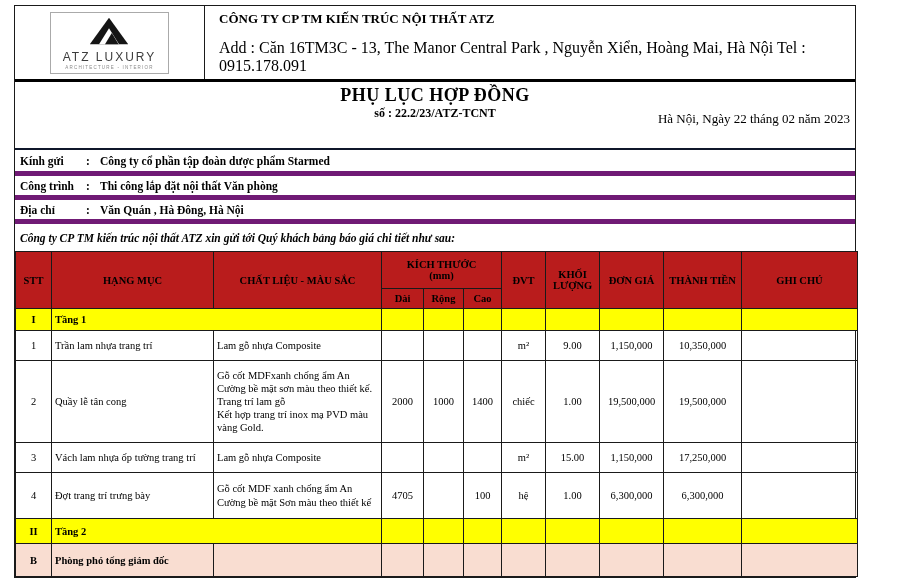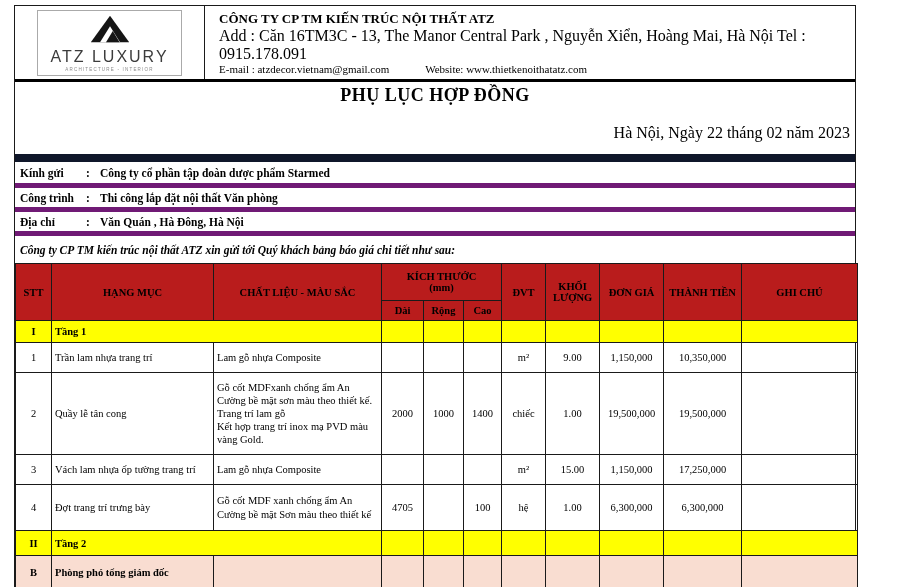--- a/index.html
+++ b/index.html
@@ -4,34 +4,34 @@
 <style>
   * { margin:0; padding:0; box-sizing:border-box; }
   html,body { width:900px; height:587px; background:#ffffff; overflow:hidden;
     font-family:"Liberation Serif","DejaVu Serif",serif; color:#000; }
   .frame { position:absolute; left:14px; top:5px; width:842px; border:1.5px solid #1a1a1a; background:#fff; }
 
   
   .hdr { display:flex; height:73px; }
   .hdr-logo-cell { width:190px; border-right:1px solid #1a1a1a; display:flex; align-items:center; justify-content:center; }
   .logo-box { border:1px solid #aaa; padding:4px 12px 3px; text-align:center; font-family:"Liberation Sans","DejaVu Sans",sans-serif; }
-  .logo-name { font-size:16px; letter-spacing:2px; color:#3c3c3c; margin-top:1px; }
+  .logo-name { font-size:12px; letter-spacing:2px; color:#3c3c3c; margin-top:1px; }
   .logo-tag { font-size:4.5px; letter-spacing:1.2px; color:#8a8a8a; margin-top:1px; }
   .hdr-info { flex:1; padding:5px 6px 4px 14px; display:flex; flex-direction:column; justify-content:space-between; }
   .co-name { font-size:13px; font-weight:bold; }
   .co-line { font-size:16px; }
   .co-line2 { font-size:11px; display:flex; gap:36px; }
 
   .sep-thick { height:3px; background:#000; }
 
   
-  .title-block { height:80px; border-bottom:8px solid #0f172a; position:relative; text-align:center; padding-top:3px; }
+  .title-block { height:68px; border-bottom:2px solid #0f172a; position:relative; text-align:center; padding-top:3px; }
   .doc-title { font-size:18px; font-weight:bold; letter-spacing:.5px; }
   .doc-number { font-size:12px; font-weight:bold; }
-  .doc-date { position:absolute; right:5px; bottom:12px; font-size:16px;margin-top:16px; }
+  .doc-date { position:absolute; right:5px; bottom:21px; font-size:13px;margin-top:16px; }
 
   
   .info-row { height:24px; border-bottom:5px solid #701a75; display:flex; align-items:center; font-size:11.5px; font-weight:bold; padding-left:5px; }
   .info-row.first { height:26px; }
   .info-label { width:66px; }
   .info-colon { width:14px; }
   .note-row { height:27px; display:flex; align-items:center; font-size:11.5px; font-weight:bold; font-style:italic; padding-left:5px; }
 
   
   table { width:100%; border-collapse:collapse; table-layout:fixed; border-top:1.5px solid #1a1a1a; }
@@ -58,31 +58,28 @@
           <path d="M50 28 L75 68 L25 68 Z" fill="#ffffff"></path>
           <path d="M57 40 L74 68 L40 68 Z" fill="#151515"></path>
         </svg>
         <div class="logo-name">ATZ LUXURY</div>
         <div class="logo-tag">ARCHITECTURE - INTERIOR</div>
       </div>
     </div>
     <div class="hdr-info">
       <div class="co-name">CÔNG TY CP TM KIẾN TRÚC NỘI THẤT ATZ</div>
       <div class="co-line">Add : Căn 16TM3C - 13, The Manor Central Park , Nguyễn Xiển, Hoàng Mai, Hà Nội Tel : 0915.178.091</div>
-      <div class="co-line2">
-        <span>E-mail : atzdecor.vietnam@gmail.com</span>
-        <span>Website: www.thietkenoithatatz.com</span>
-      </div>
     </div>
   </div>
 
   <div class="sep-thick"></div>
 
   <div class="title-block">
     <div class="doc-title">PHỤ LỤC HỢP ĐỒNG</div>
+    <div class="doc-number">số : 22.2/23/ATZ-TCNT</div>
     <div class="doc-date">Hà Nội, Ngày 22 tháng 02 năm 2023</div>
   </div>
 
   <div class="info-row first">
     <span class="info-label">Kính gửi</span>
     <span class="info-colon">:</span>
     <span>Công ty cổ phần tập đoàn dược phẩm Starmed</span>
   </div>
   <div class="info-row">
     <span class="info-label">Công trình</span>

